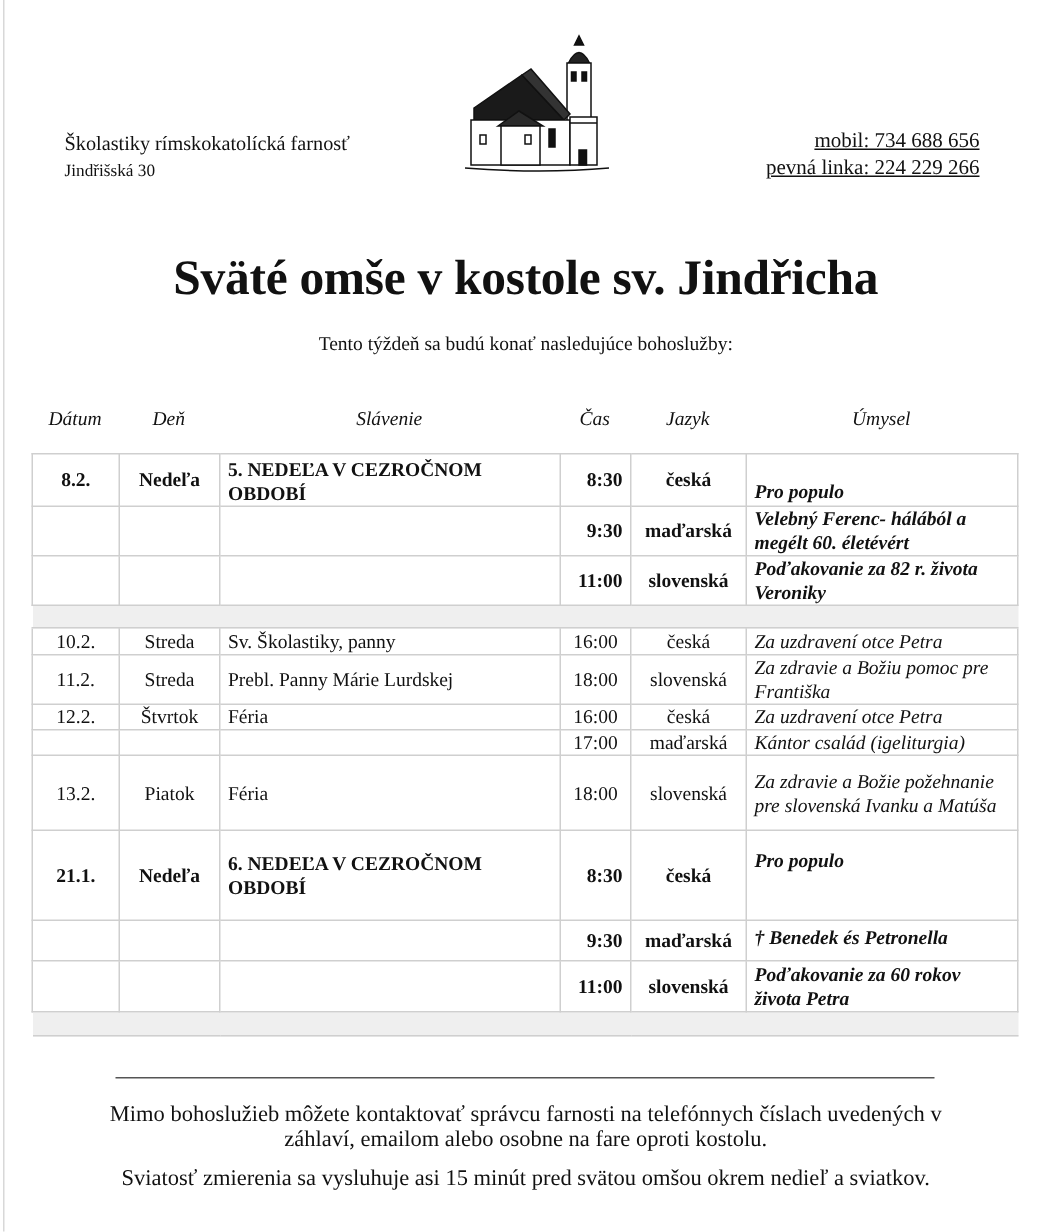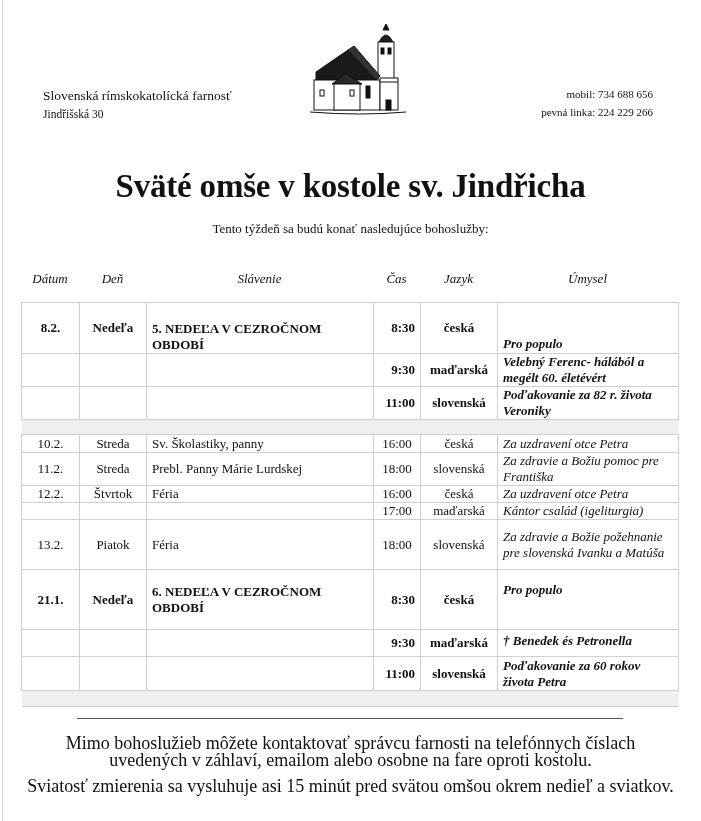--- a/index.html
+++ b/index.html
@@ -4,49 +4,49 @@
   <style>
     html, body { margin: 0; padding: 0; background: #ffffff; }
     body {
       width: 701px; height: 821px; position: relative; overflow: hidden;
       font-family: "Liberation Serif", "DejaVu Serif", serif; color: #111;
     }
     .page-edge { position: absolute; left: 2px; top: 0; width: 1px; height: 821px; background: #d8d8d8; }
     .org { position: absolute; left: 43px; top: 87px; font-size: 13px; line-height: 18px; }
     .org .name { font-size: 13.5px; }
     .org .small { font-size: 11.5px; line-height: 19px; }
-    .contact { position: absolute; right: 48px; top: 86px; text-align: right; font-size: 11px; line-height: 17.5px; }
+    .contact { position: absolute; right: 48px; top: 86px; text-align: right; font-size: 14px; line-height: 17.5px; text-decoration: underline; }
     .logo { position: absolute; left: 306px; top: 20px; width: 110px; height: 95px; }
     .title { position: absolute; left: 0; right: 0; top: 168px; text-align: center; font-size: 33px; font-weight: bold; letter-spacing: -0.2px; }
     .subtitle { position: absolute; left: 0; right: 0; top: 221px; text-align: center; font-size: 13px; }
     .col-headers { position: absolute; top: 271px; left: 21px; width: 657px; height: 18px; font-size: 13px; font-style: italic; }
     .col-headers span { position: absolute; top: 0; text-align: center; }
     table.sched {
       position: absolute; left: 21px; top: 302px; width: 657px;
       border-collapse: collapse; table-layout: fixed; font-size: 13px;
     }
     table.sched td { border: 1px solid #cfcfcf; padding: 0 5px; vertical-align: middle; line-height: 16px; }
     table.sched td.c { text-align: center; }
     table.sched td.r { text-align: right; }
     table.sched tr.bold td { font-weight: bold; }
     table.sched td.int { font-style: italic; }
     table.sched tr.bold td.int { font-style: italic; font-weight: bold; }
     table.sched tr.sep td { background: #efefef; height: 14px; padding: 0; border-left: none; border-right: none; }
     .footer-rule { position: absolute; left: 77px; top: 718px; width: 546px; height: 1px; background: #555; }
-    .footer { position: absolute; left: 0; right: 0; text-align: center; font-size: 18px; line-height: 17px; }
+    .footer { position: absolute; left: 0; right: 0; text-align: center; font-size: 15px; line-height: 17px; }
     .footer.f1 { top: 735px; }
     .footer.f2 { top: 778px; }
   </style>
 </head>
 <body>
 
 <div class="page-edge"></div>
 
 <div class="org">
-  <div class="name">Slovenská rímskokatolícká farnosť</div>
+  <div class="name">Školastiky rímskokatolícká farnosť</div>
   <div class="small">Jindřišská 30</div>
 </div>
 
 <svg class="logo" viewBox="0 0 110 95">
   <g fill="none" stroke="#111" stroke-width="1">
 
     <path d="M77 10 l3 -6 l3 6 z" fill="#111"></path>
     <path d="M73 22 q7 -14 14 0 z" fill="#222"></path>
     <rect x="72" y="22" width="16" height="40" fill="#fff"></rect>
     <rect x="75" y="28" width="3" height="6" fill="#111"></rect>
@@ -94,21 +94,21 @@
       <col style="width:227px">
     <col style="width:47px">
       <col style="width:77px">
       <col style="width:181px">
   </colgroup>
   <tbody>
 
     <tr class="bold" style="height:34px">
       <td class="c">8.2.</td>
       <td class="c">Nedeľa</td>
-      <td style="vertical-align:top;padding-top:18px;">5. NEDEĽA V CEZROČNOM OBDOBÍ</td>
+      <td style="vertical-align:top;padding-top:2px;">5. NEDEĽA V CEZROČNOM OBDOBÍ</td>
       <td class="r">8:30</td>
       <td class="c">česká</td>
       <td class="int" style="vertical-align:bottom;padding-bottom:1px;">Pro populo</td>
     </tr>
     <tr class="bold" style="height:33px">
       <td></td>
       <td></td>
       <td></td>
       <td class="r">9:30</td>
       <td class="c">maďarská</td>

